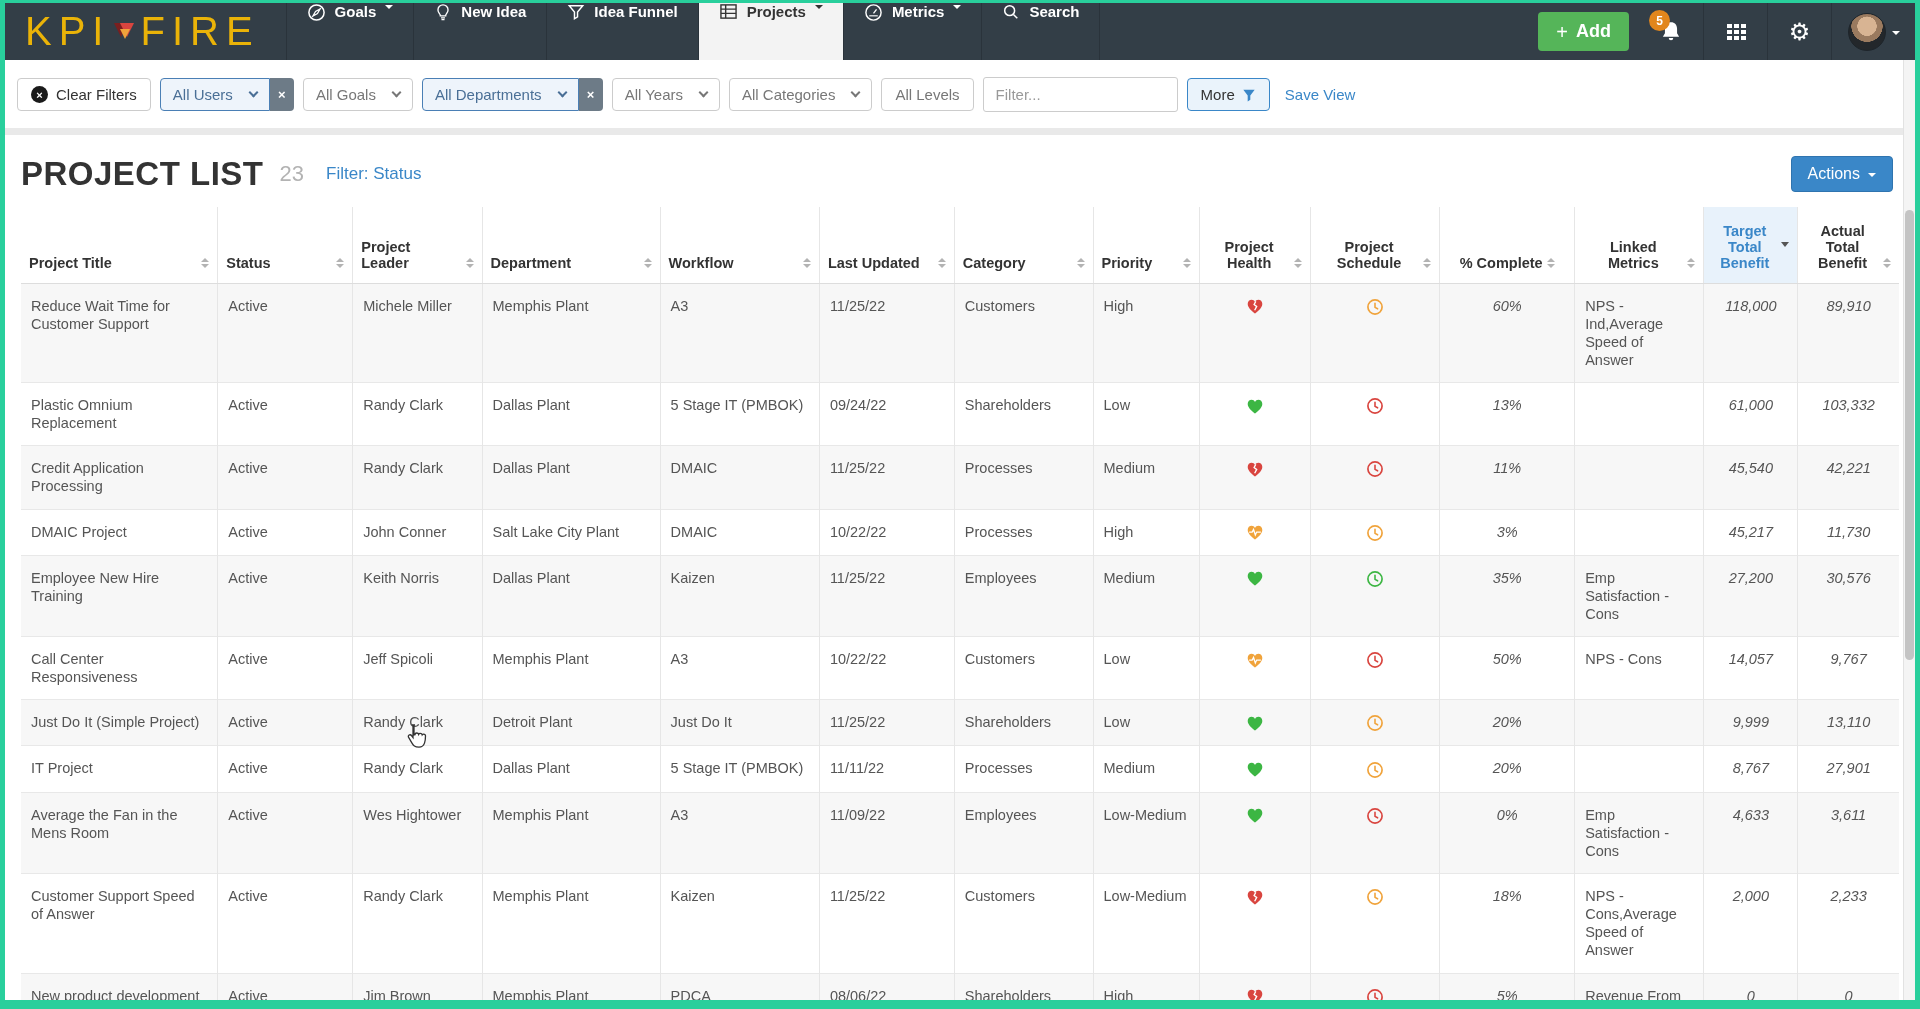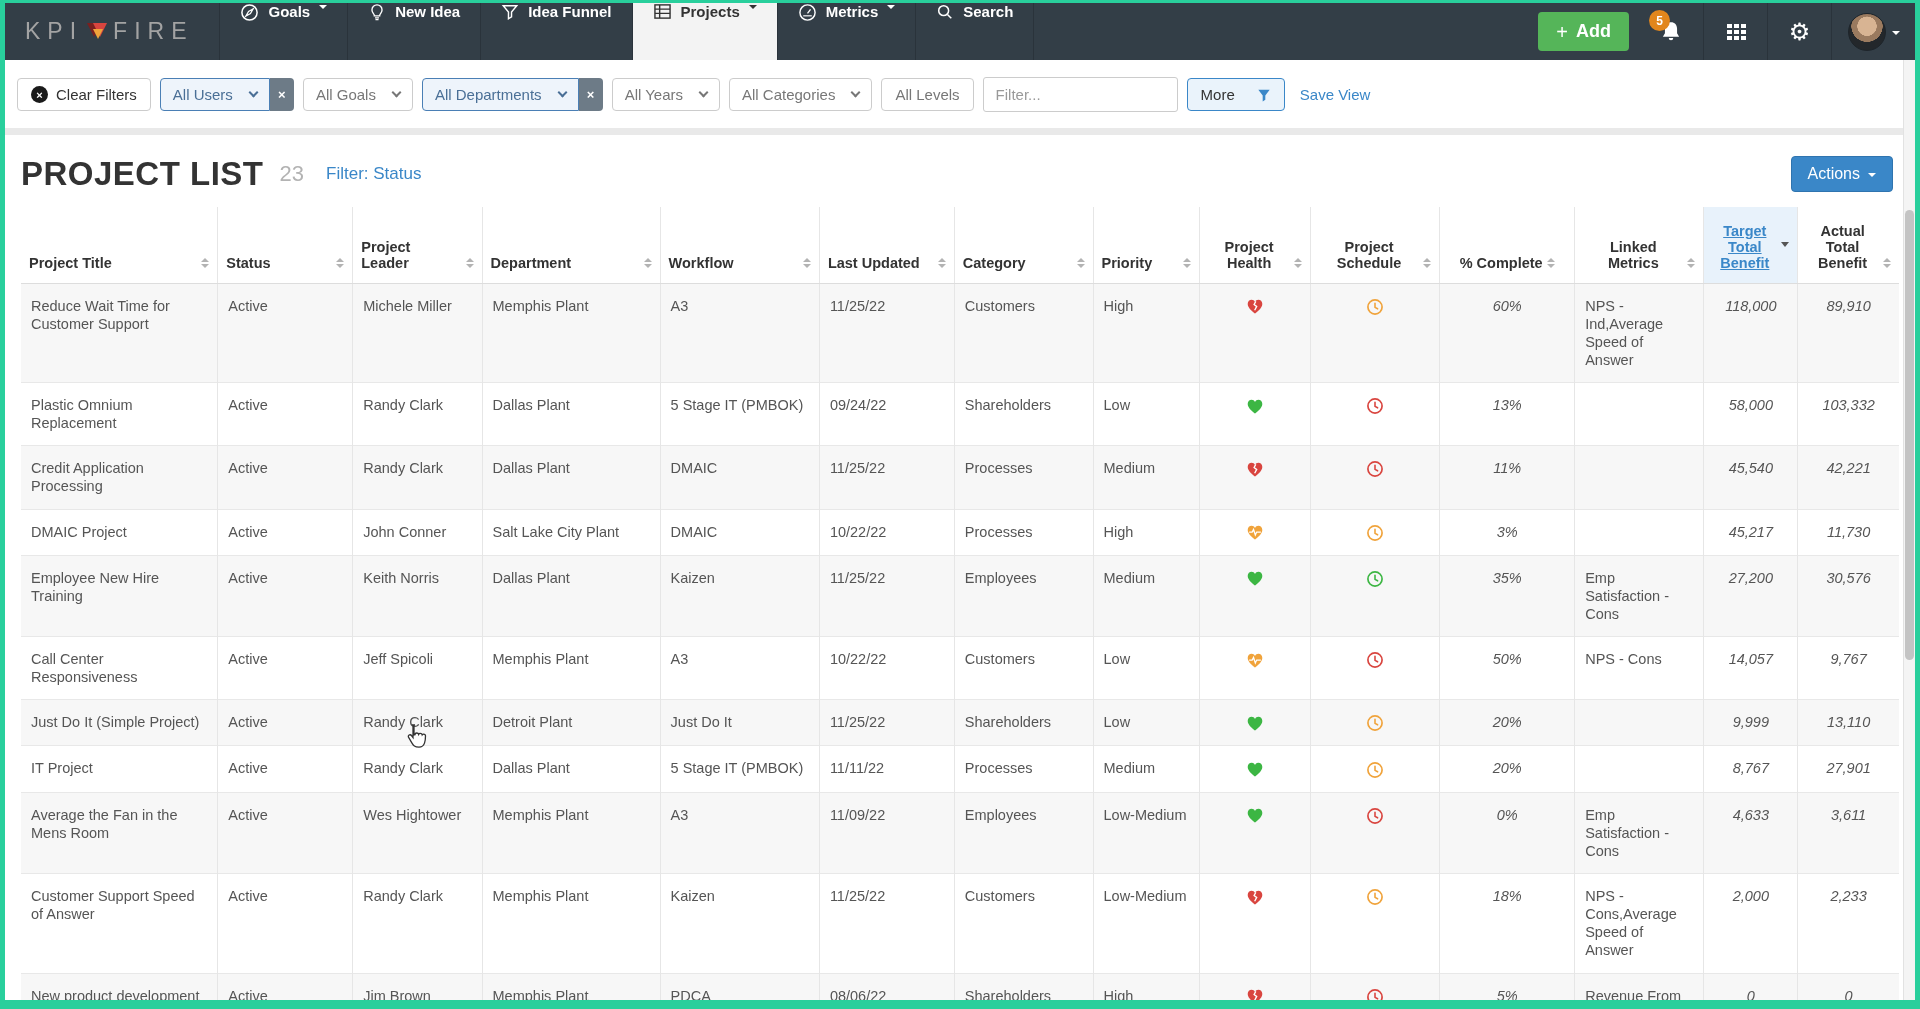--- a/index.html
+++ b/index.html
@@ -15,21 +15,21 @@
   }
   .page { position:relative; width:100%; height:100%; }
 
   
   .topnav {
     height:57px; background:#333e47; display:flex; align-items:stretch;
     color:#fff; position:relative; z-index:5;
   }
   .logo { display:flex; align-items:center; padding:0 26px 0 20px; }
   .logo .kpi, .logo .fire {
-    font-size:23px; font-weight:300; letter-spacing:7px; color:#a3a3a3;
+    font-size:40px; font-weight:300; letter-spacing:7px; color:#eab308;
   }
   .logo svg { margin:0 2px 0 -2px; }
   .nav-items { display:flex; align-items:stretch; }
   .nav-item {
     display:flex; gap:9px; padding:0 20px;
     border-left:1px solid #2a333b; font-size:15px; font-weight:700; color:#fff;
     cursor:pointer; white-space:nowrap;
   }
   .nav-item:last-child { border-right:1px solid #2a333b; }
   .nav-item.active { background:#f3f3f3; color:#333; }
@@ -96,21 +96,21 @@
   .clear-x {
     width:24px; border:none; background:#6d7b87; color:#fff; font-weight:700;
     font-size:13px; border-radius:0 4px 4px 0; cursor:pointer;
   }
   .filter-input {
     border:1px solid #ccc; border-radius:3px; padding:8px 12px; font-size:15px;
     width:195px; color:#444; font-family:inherit;
   }
   .filter-input::placeholder { color:#999; }
   .more-btn {
-    display:flex; align-items:center; gap:22px; background:#eaf3fb;
+    display:flex; align-items:center; gap:7px; background:#eaf3fb;
     border:1px solid #3a87c8; border-radius:4px; padding:7px 13px;
     font-size:15px; color:#333; cursor:pointer; font-family:inherit;
   }
   .link-blue { color:#3a87c8; font-size:15px; text-decoration:none; cursor:pointer; }
   .save-view { margin-left:6px; }
 
   
   .title-row { display:flex; align-items:center; padding:20px 22px 8px 16px; }
   .page-title { font-size:33px; font-weight:700; color:#333; letter-spacing:0.5px; }
   .count { font-size:22px; color:#b3b3b3; margin-left:16px; }
@@ -124,21 +124,21 @@
   
   .table-wrap { padding:6px 16px 0 16px; }
   table { width:100%; border-collapse:collapse; table-layout:fixed; }
   th, td { border-left:1px solid #e6e6e6; }
   th:first-child, td:first-child { border-left:none; }
   thead th {
     height:76px; vertical-align:bottom; padding:8px 8px 12px 8px;
     font-size:14.5px; font-weight:700; color:#333; text-align:left;
     border-bottom:1px solid #ddd; background:#fff; cursor:pointer;
   }
-  thead th.hl { background:#e8f2fb; color:#3a87c8;text-decoration:underline; }
+  thead th.hl { background:#e8f2fb; color:#3a87c8; }
   .thin { display:flex; align-items:flex-end; justify-content:space-between; gap:4px; }
   .thin.center { justify-content:center; text-align:center; }
   .sorters { display:inline-flex; flex-direction:column; gap:2px; flex:none; padding-bottom:3px; }
   .su { width:0; height:0; border-left:4px solid transparent; border-right:4px solid transparent; border-bottom:4px solid #b3b3b3; }
   .sd { width:0; height:0; border-left:4px solid transparent; border-right:4px solid transparent; border-top:4px solid #b3b3b3; }
   .sorted-caret {
     width:0; height:0; border-left:4px solid transparent; border-right:4px solid transparent;
     border-top:5px solid #555; display:inline-block; flex:none; margin-bottom:24px;
   }
   tbody td {
@@ -488,21 +488,21 @@
        <td>Low</td>
        <td class="c"><span class="hico"><svg width="18" height="17" viewBox="0 0 16 15">
                   <path d="M8 13.8C7.6 13.5 1.5 9.3 1.5 5.3 1.5 3 3.2 1.6 5 1.6 6.3 1.6 7.4 2.3 8 3.4 8.6 2.3 9.7 1.6 11 1.6 12.8 1.6 14.5 3 14.5 5.3 14.5 9.3 8.4 13.5 8 13.8Z" fill="#3cb643"></path>
                 </svg></span></td>
        <td class="c"><span class="cico"><svg width="18" height="18" viewBox="0 0 16 16">
                   <circle cx="8" cy="8" r="6.3" fill="none" stroke="#d9453f" stroke-width="1.5"></circle>
                   <path d="M8 4.6V8.3L10.3 9.6" fill="none" stroke="#d9453f" stroke-width="1.4" stroke-linecap="round"></path>
                 </svg></span></td>
        <td class="c">13%</td>
        <td></td>
-       <td class="c">58,000</td>
+       <td class="c">61,000</td>
        <td class="c">103,332</td>
      </tr>
           <tr>
        <td>Credit Application Processing</td>
        <td>Active</td>
        <td>Randy Clark</td>
        <td>Dallas Plant</td>
        <td>DMAIC</td>
        <td>11/25/22</td>
        <td>Processes</td>

